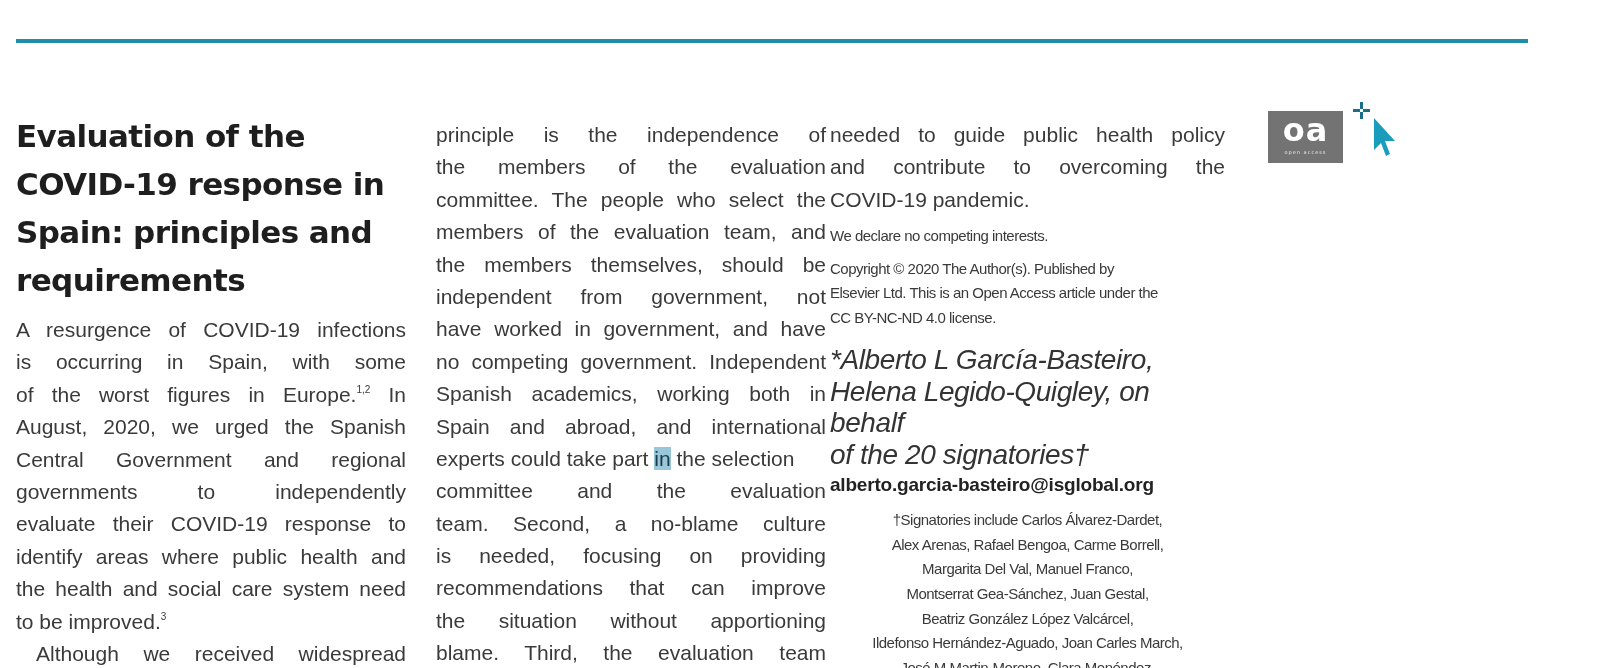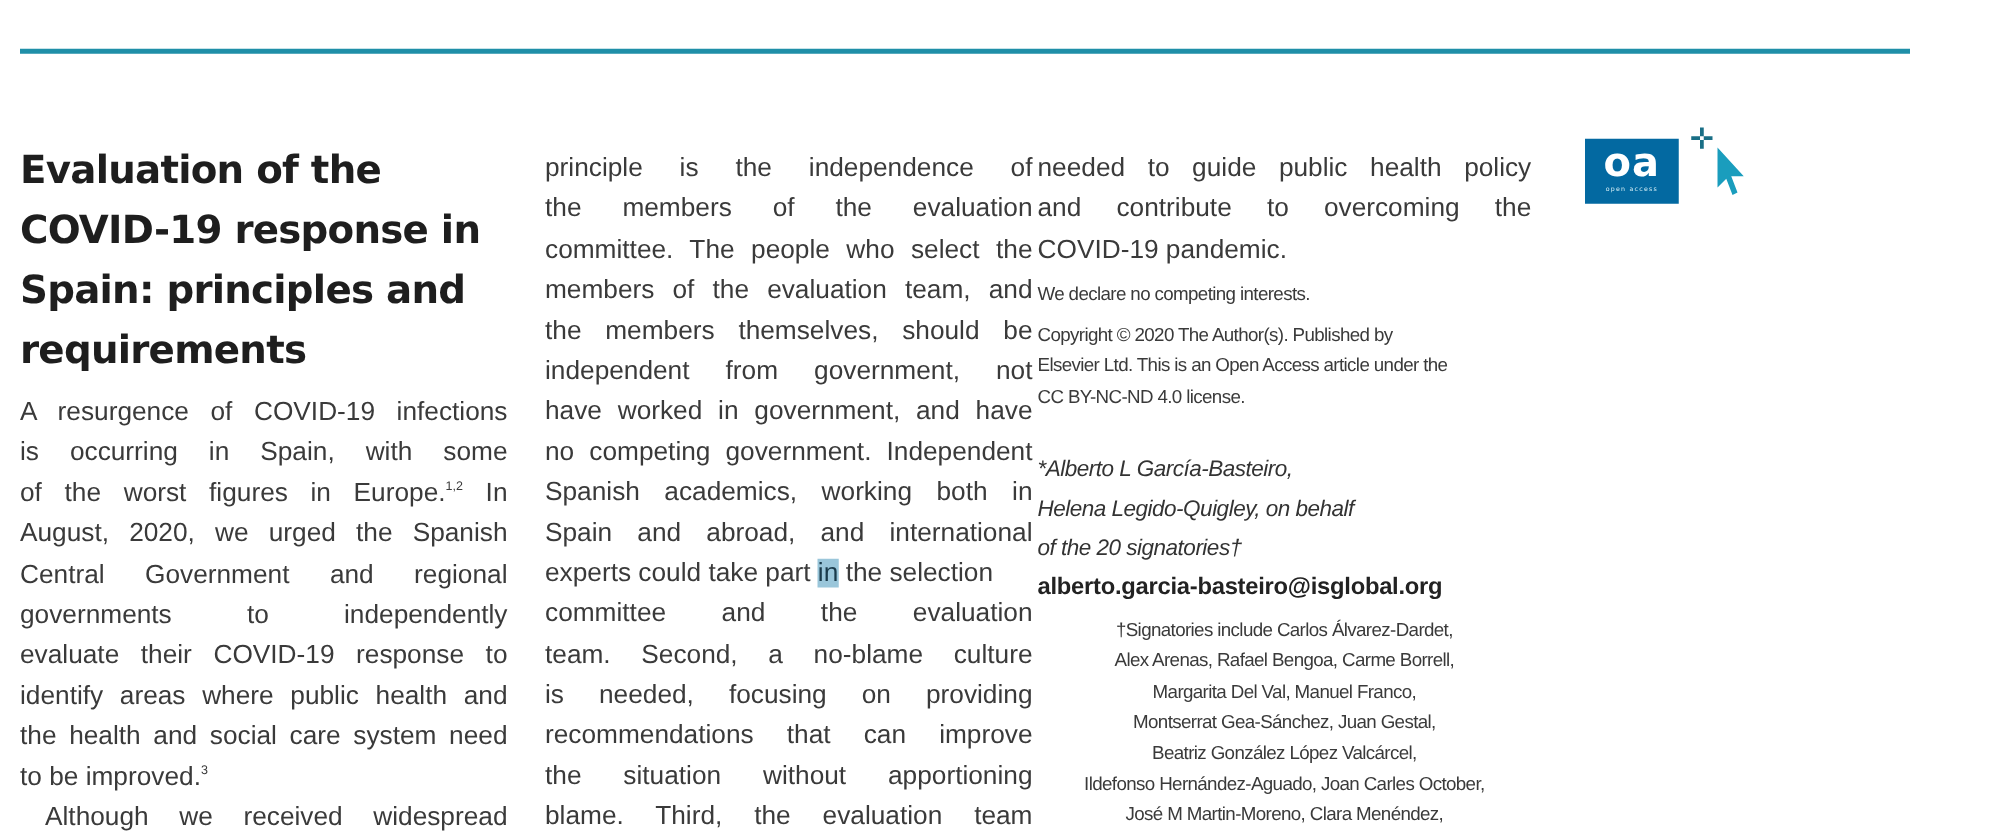--- a/index.html
+++ b/index.html
@@ -49,35 +49,35 @@
   sup { font-size: 10px; line-height: 0; vertical-align: 9px; }
   .hl { background: #9ac6da; color: #1a3a4a; }
 
   .small {
     font-size: 15px; line-height: 24.5px; color: #3a3a3a; margin: 0;
     letter-spacing: -0.5px;
   }
   .declare { margin-top: 8px; }
   .copyright { margin-top: 8px; }
   .authors {
-    margin-top: 30px;
+    margin-top: 14px;
     font-style: italic;
-    font-size: 18px; line-height: 31.5px; color: #333;
+    font-size: 28px; line-height: 31.5px; color: #333;
     letter-spacing: -0.4px;
   }
   .email {
     font-weight: bold; font-size: 19px; line-height: 30px; color: #222;
     letter-spacing: -0.2px;
   }
   .signatories { margin-top: 8px; text-align: center; }
   .signatories .small { line-height: 24.6px; }
 
   .oa-badge {
     position: absolute; left: 1268px; top: 111px; width: 75px; height: 52px;
-    background: #0369a1;
+    background: #737373;
     color: #fff; text-align: center;
     font-family: "DejaVu Sans", sans-serif;
   }
   .oa-badge .oa-text {
     display: block; font-weight: bold; font-size: 32px; line-height: 36px;
     letter-spacing: 1px; margin-top: 1px;
   }
   .oa-badge .oa-sub {
     display: block; font-size: 5px; line-height: 8px; letter-spacing: 1px;
     color: #d8f0f6;
@@ -152,21 +152,21 @@
     <span style="display:block">Helena Legido-Quigley, on behalf</span>
     <span style="display:block">of the 20 signatories†</span>
   </div>
   <div class="email">alberto.garcia-basteiro@isglobal.org</div>
   <div class="signatories">
     <p class="small">†Signatories include Carlos Álvarez-Dardet,</p>
     <p class="small">Alex Arenas, Rafael Bengoa, Carme Borrell,</p>
     <p class="small">Margarita Del Val, Manuel Franco,</p>
     <p class="small">Montserrat Gea-Sánchez, Juan Gestal,</p>
     <p class="small">Beatriz González López Valcárcel,</p>
-    <p class="small">Ildefonso Hernández-Aguado, Joan Carles October,</p>
+    <p class="small">Ildefonso Hernández-Aguado, Joan Carles March,</p>
     <p class="small">José M Martin-Moreno, Clara Menéndez,</p>
   </div>
 </div>
 
 <div class="oa-badge">
   <span class="oa-text">oa</span>
   <span class="oa-sub">open access</span>
 </div>
 
 <div class="cursor">

